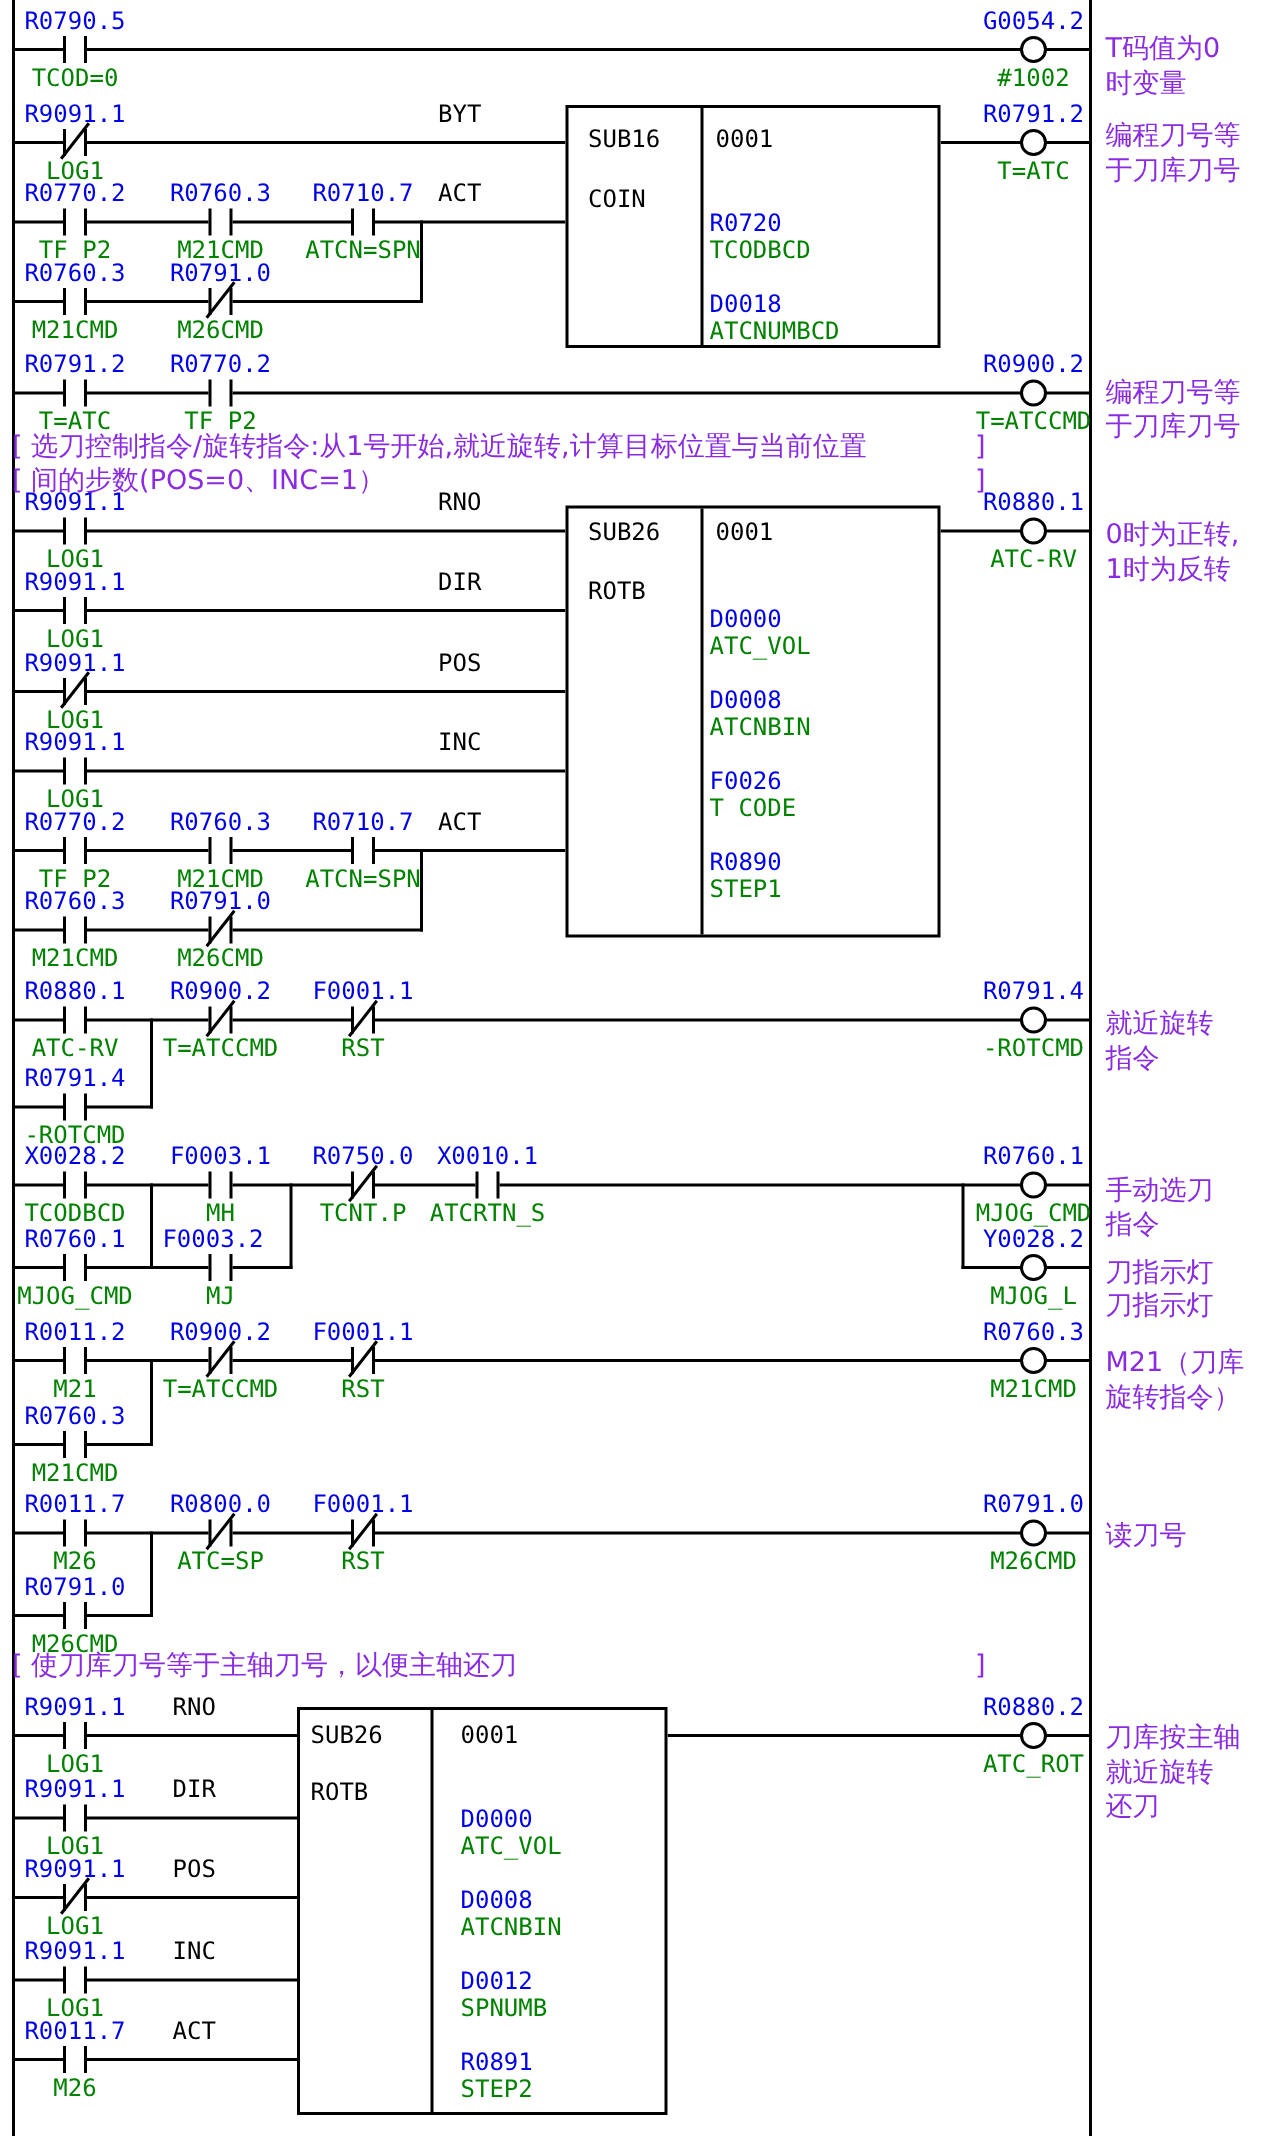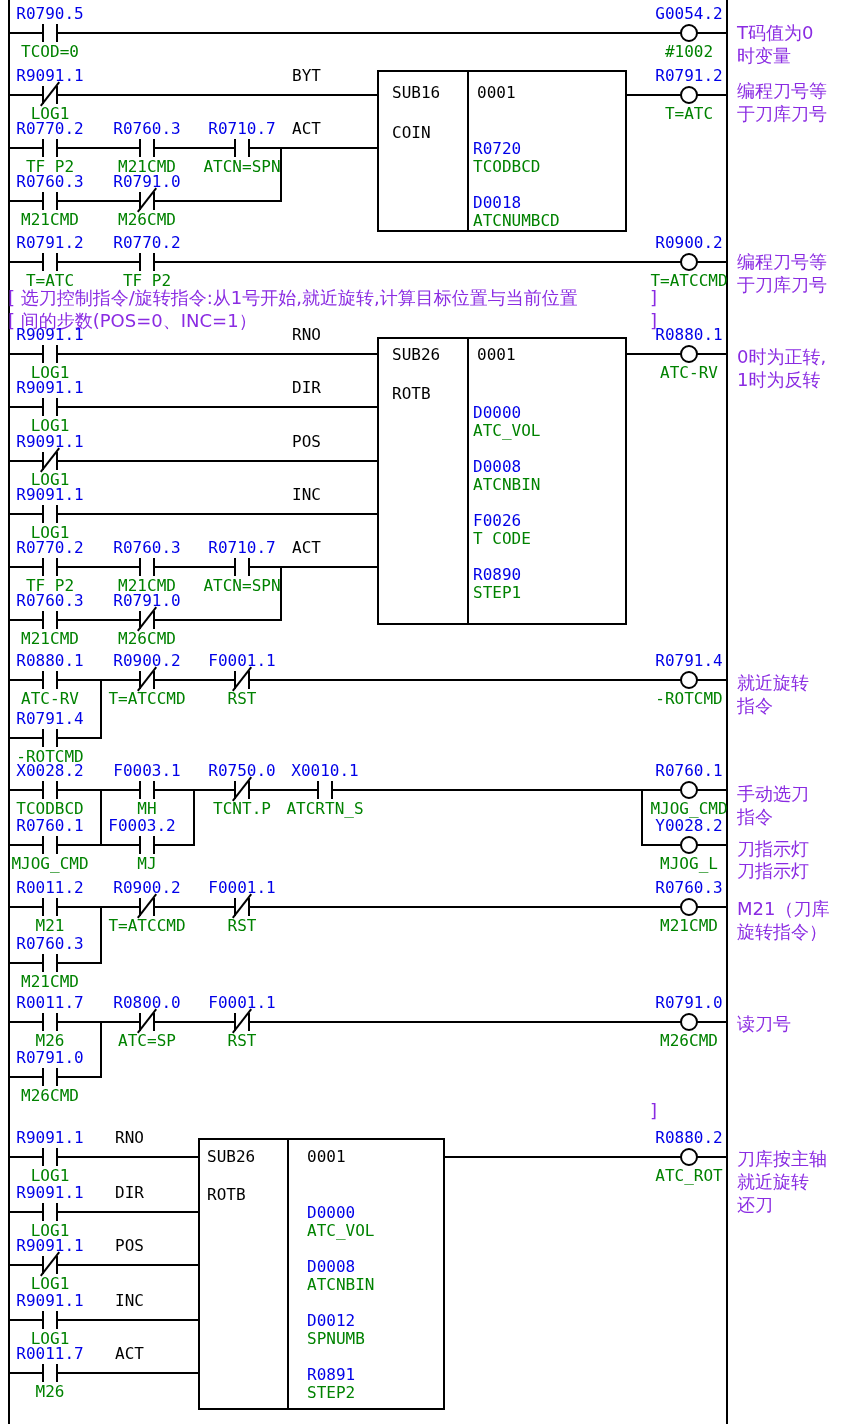--- a/index.html
+++ b/index.html
@@ -250,20 +250,21 @@
   <span class="t a c" style="left:242px;top:994px">F0001.1</span>
   <span class="t s c" style="left:242px;top:1032px">RST</span>
   <div class="ct" style="left:42px;top:1068px"></div>
   <span class="t a c" style="left:50px;top:1049px">R0791.0</span>
   <span class="t s c" style="left:50px;top:1087px">M26CMD</span>
   <div class="co" style="left:680px;top:1013px"></div>
   <span class="t a c" style="left:689px;top:994px">R0791.0</span>
   <span class="t s c" style="left:689px;top:1032px">M26CMD</span>
   <span class="cm" style="left:737px;top:1013px">读刀号</span>
 
+  <span class="cm" style="left:8px;top:1100px">[ 使刀库刀号等于主轴刀号，以便主轴还刀</span>
   <span class="cm" style="left:650px;top:1100px">]</span>
 
   <div class="hl" style="left:10px;top:1156px;width:188px"></div>
   <div class="hl" style="left:445px;top:1156px;width:281px"></div>
   <div class="hl" style="left:10px;top:1211px;width:188px"></div>
   <div class="hl" style="left:10px;top:1264px;width:188px"></div>
   <div class="hl" style="left:10px;top:1319px;width:188px"></div>
   <div class="hl" style="left:10px;top:1372px;width:188px"></div>
   <div class="ct" style="left:42px;top:1148px"></div>
   <span class="t a c" style="left:50px;top:1129px">R9091.1</span>

